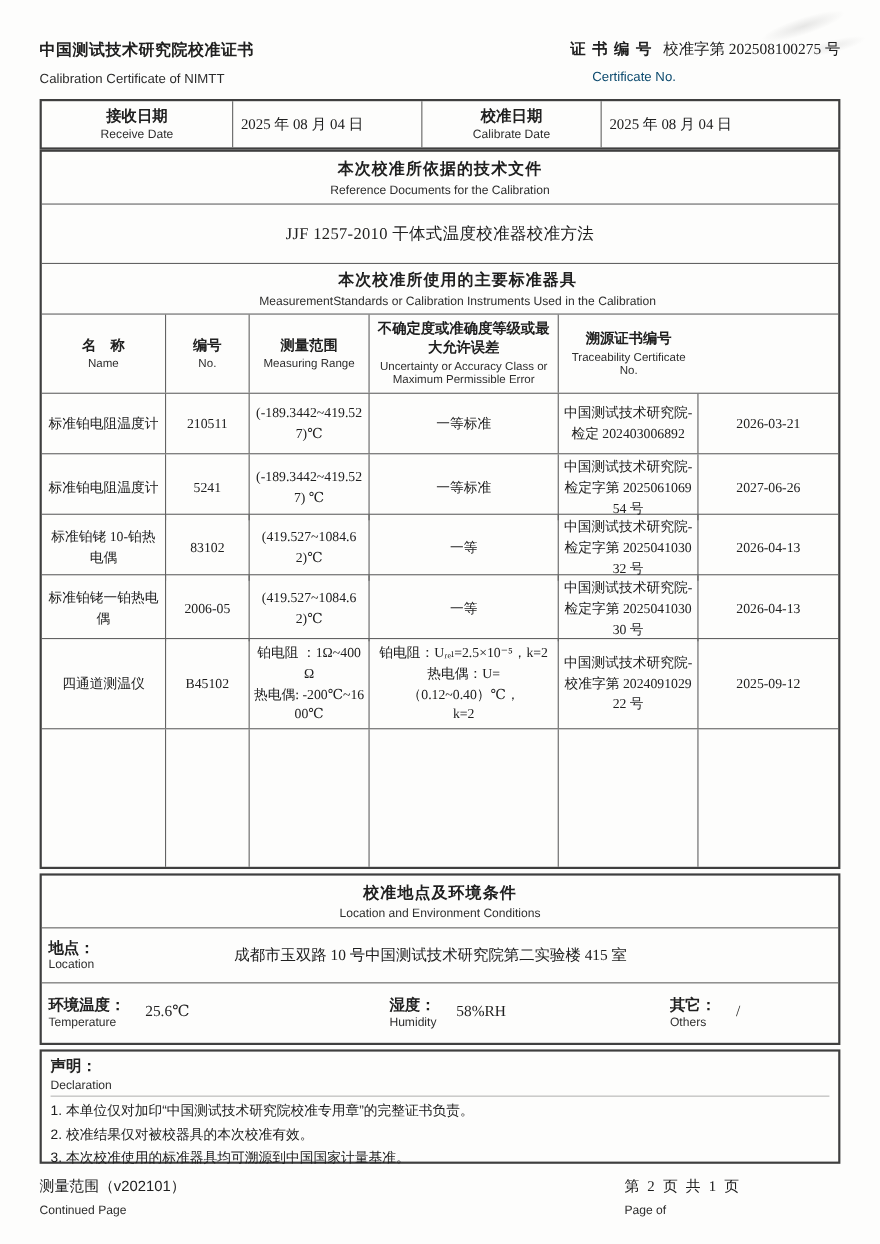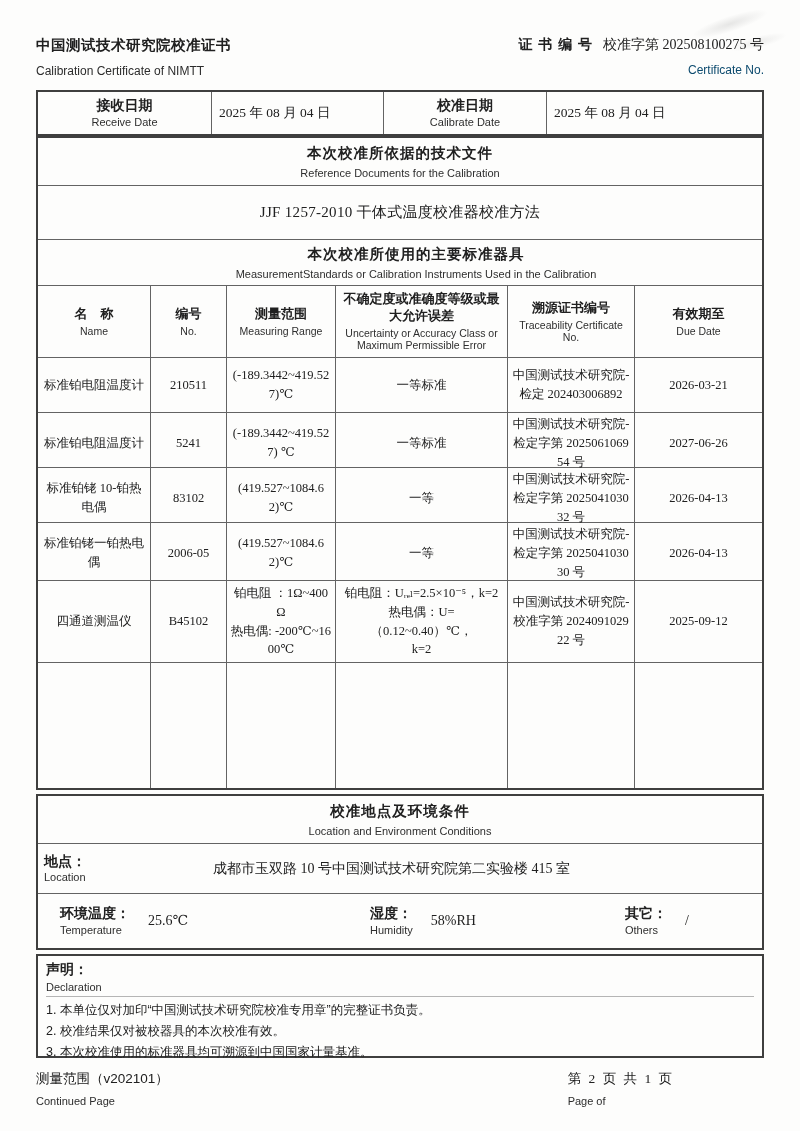--- a/index.html
+++ b/index.html
@@ -11,21 +11,21 @@
 
   
   .smudge { position:absolute; border-radius:50%; pointer-events:none; }
   .smudge-1 { left:690px; top:16px; width:80px; height:16px; background:radial-gradient(ellipse at center, rgba(90,90,90,.14), rgba(90,90,90,0) 70%); transform:rotate(-18deg); }
   .smudge-2 { left:728px; top:36px; width:60px; height:12px; background:radial-gradient(ellipse at center, rgba(90,90,90,.10), rgba(90,90,90,0) 70%); transform:rotate(-14deg); }
 
   
   .hdr { margin-top:36px; height:50px; display:flex; justify-content:space-between; }
   .hdr-title-cn { font-size:14.5px; font-weight:600; letter-spacing:.5px; }
   .hdr-title-en { font-size:12px; margin-top:9px; color:#2c2c2c; }
-  .hdr-right { text-align:right; }
+  .hdr-right { text-align:left; }
   .hdr-certline { font-size:14px; }
   .hdr-certline .lbl { font-weight:600; letter-spacing:1px; }
   .hdr-certline .val { font-family:"Liberation Serif","DejaVu Serif",serif; margin-left:6px; }
   .hdr-cert-en { font-size:12px; margin-top:9px; padding-left:20px; color:#0c4a6e; }
 
   
   .box { border:2px solid #3f3f3f; width:728px; }
   .thin-b { border-bottom:1px solid #636363; }
 
   
@@ -64,21 +64,21 @@
 
   
   .loc-box { margin-top:4px; height:156px; display:flex; flex-direction:column; }
   .loc-head { height:48px; }
   .loc-row { height:50px; display:flex; align-items:center; }
   .inline-lbl { padding-left:6px; width:175px; }
   .inline-lbl .cn-lbl { font-size:14px; }
   .loc-val { font-family:"Liberation Serif","DejaVu Serif",serif; font-size:14px; }
   .env-row { flex:1 1 auto; display:flex; align-items:center; }
   .env-group { display:flex; align-items:center; }
-  .env-lbl { padding-left:22px; }
+  .env-lbl { padding-left:6px; }
   .env-val { font-family:"Liberation Serif","DejaVu Serif",serif; font-size:14px; margin-left:18px; }
   .g-temp { width:310px; } .g-hum { width:255px; }
 
   
   .decl-box { margin-top:4px; height:104px; padding:5px 8px 0 8px; }
   .decl-lbl-cn { font-size:14px; font-weight:600; }
   .decl-lbl-en { font-size:11px; margin-top:2px; color:#2e2e2e; padding-bottom:3px; border-bottom:1px solid #b5b5b5; }
   .decl-items { margin-top:3px; }
   .decl-item { font-size:12.5px; line-height:21px; }
 
@@ -157,24 +157,20 @@
           <div class="hc-cn">测量范围</div>
           <div class="hc-en">Measuring Range</div>
         </div>
         <div class="std-cell">
           <div class="hc-cn">不确定度或准确度等级或最大允许误差</div>
           <div class="hc-en">Uncertainty or Accuracy Class or Maximum Permissible Error</div>
         </div>
         <div class="std-cell">
           <div class="hc-cn">溯源证书编号</div>
           <div class="hc-en">Traceability Certificate No.</div>
-        </div>
-        <div class="std-cell">
-          <div class="hc-cn">有效期至</div>
-          <div class="hc-en">Due Date</div>
         </div>
       </div>
 
       <div class="std-row std-data r1">
         <div class="std-cell">标准铂电阻温度计</div>
         <div class="std-cell">210511</div>
         <div class="std-cell cell-wrap">(-189.3442~419.527)℃</div>
         <div class="std-cell">一等标准</div>
         <div class="std-cell cell-wrap">中国测试技术研究院-检定 202403006892</div>
         <div class="std-cell">2026-03-21</div>

